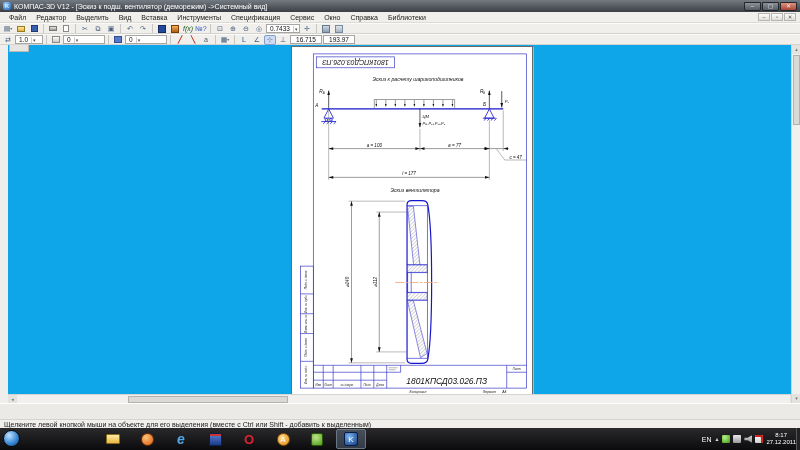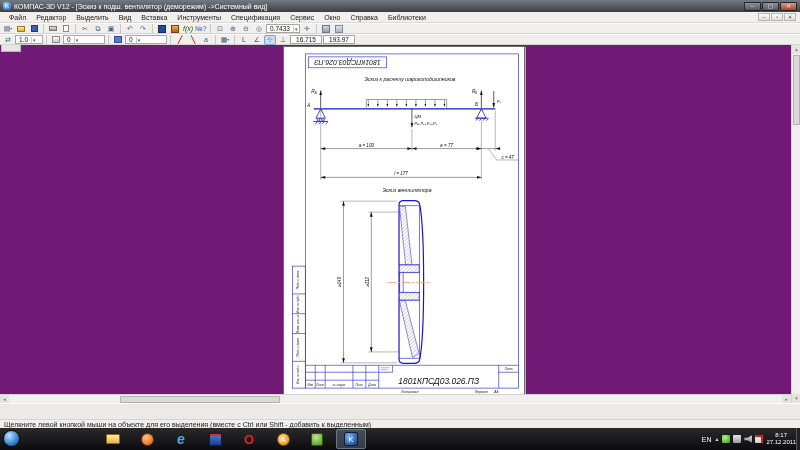--- a/index.html
+++ b/index.html
@@ -18,21 +18,21 @@
   .docbtn{width:12px;height:8px;border:1px solid #b6b5b2;background:linear-gradient(#fcfcfb,#dededc);color:#555;font-size:5.5px;line-height:6px;text-align:center;margin-left:1px}
   
   .tb{position:absolute;left:0;width:800px;height:11px;background:#f0efec;border-top:1px solid #fbfbfa;border-bottom:1px solid #d4d3d0;display:flex;align-items:center;padding:0 2px;gap:1px}
   .tbi{width:12px;height:10px;border-radius:2px;display:flex;align-items:center;justify-content:center;font-size:7px;line-height:1;color:#47617d}
   .sep{width:1px;height:9px;background:#c7c6c3;margin:0 2px}
   .combo{height:9px;background:#fff;border:1px solid #a7a6a3;font-size:6.5px;color:#111;display:flex;align-items:center;padding:0 1px 0 3px}
   .car{font-size:5px;color:#555;margin-left:3px;border-left:1px solid #d0cfcc;padding-left:1px}
   .field{height:9px;background:#fff;border:1px solid #a7a6a3;font-size:6.5px;color:#111;display:flex;align-items:center;justify-content:center}
   .press{background:#cfdcf3;border:1px solid #7e9fd0;border-radius:2px}
   
-  .canvas{position:absolute;left:0;top:45px;width:791px;height:358px;background:#701a75;border-bottom:1px solid #c8c7c4}
+  .canvas{position:absolute;left:8px;top:45px;width:791px;height:358px;background:#0ea5e9;border-bottom:1px solid #c8c7c4}
   .doctab{position:absolute;left:1px;top:0;width:20px;height:7px;background:#e6e5e2;border:1px solid #b9b8b5;border-top:none}
   .vscroll{position:absolute;left:791px;top:45px;width:9px;height:358px;background:#f1f0ee;border-left:1px solid #d5d4d1}
   .vthumb{position:absolute;left:1px;top:10px;width:7px;height:70px;background:#dad9d6;border:1px solid #b3b2af}
   .sarrow{position:absolute;left:0;width:9px;height:9px;background:#e4e3e0;color:#77766f;font-size:5px;text-align:center;line-height:9px}
   .hscroll{position:absolute;left:0;top:349px;width:791px;height:9px;background:#f1f0ee;border-top:1px solid #d5d4d1}
   .hthumb{position:absolute;left:120px;top:1px;width:160px;height:7px;background:#dad9d6;border:1px solid #b3b2af}
   .bottompanel{position:absolute;left:0;top:403px;width:800px;height:16px;background:#eceae7;border-top:1px solid #fff}
   .statusbar{position:absolute;left:0;top:419px;width:800px;height:9px;background:#f0efec;border-top:1px solid #d4d3d0;font-size:7px;color:#222;display:flex;align-items:center;padding-left:4px}
   
   .taskbar{position:absolute;left:0;top:428px;width:800px;height:22px;background:linear-gradient(#2a2a2c,#0b0b0d)}

